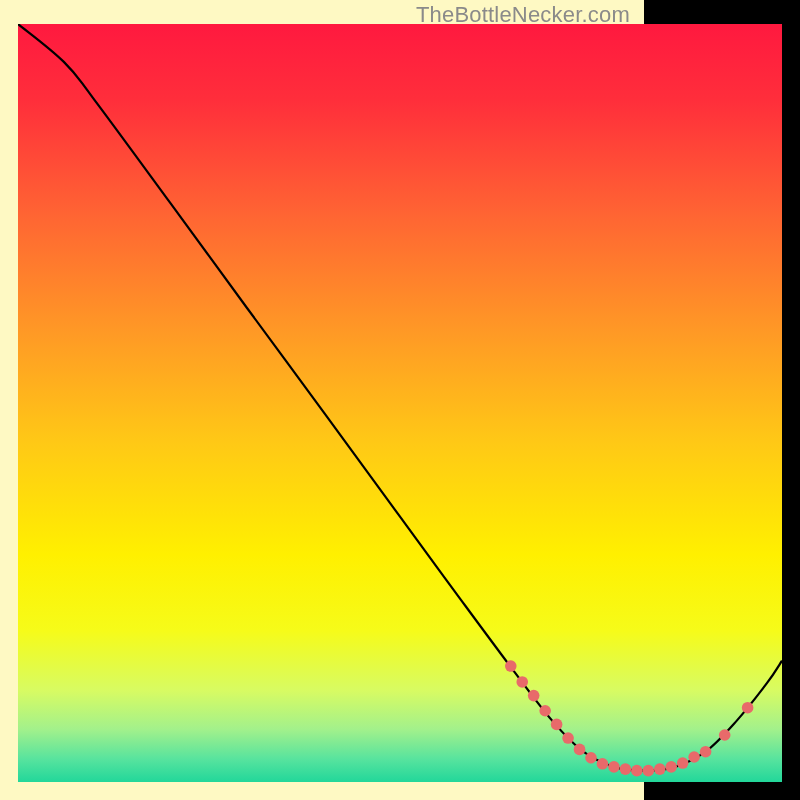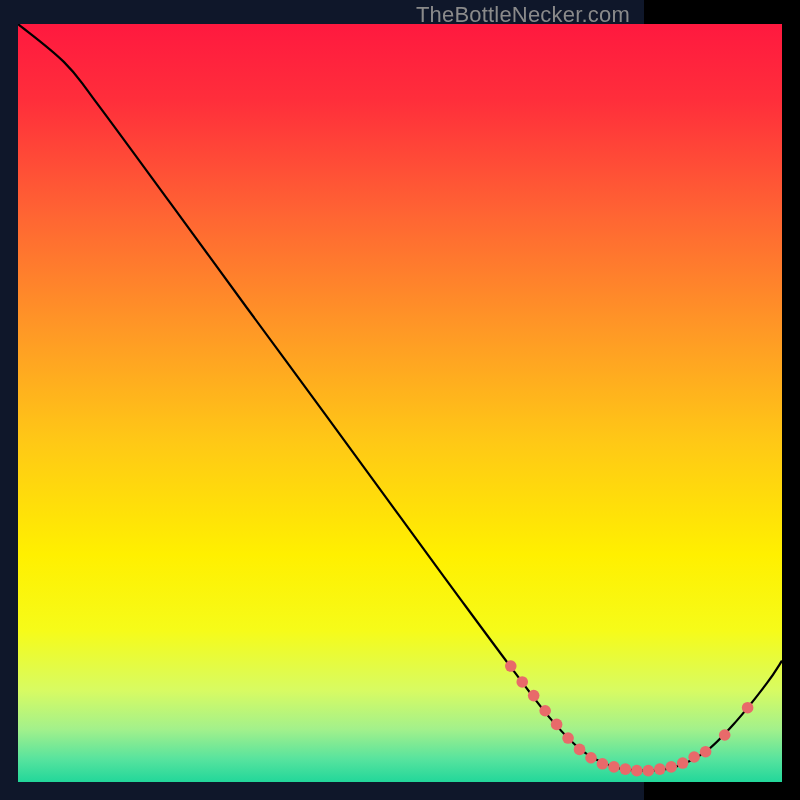--- a/index.html
+++ b/index.html
@@ -7,21 +7,21 @@
     padding: 0;
     width: 800px;
     height: 800px;
     background: #000;
     overflow: hidden;
   }
   .frame {
     position: relative;
     width: 644px;
     height: 800px;
-    background: #0f172a;
+    background: #fef9c3;
   }
   .plot {
     position: absolute;
     left: 18px;
     top: 24px;
     width: 764px;
     height: 758px;
   }
   .attribution {
     position: absolute;

